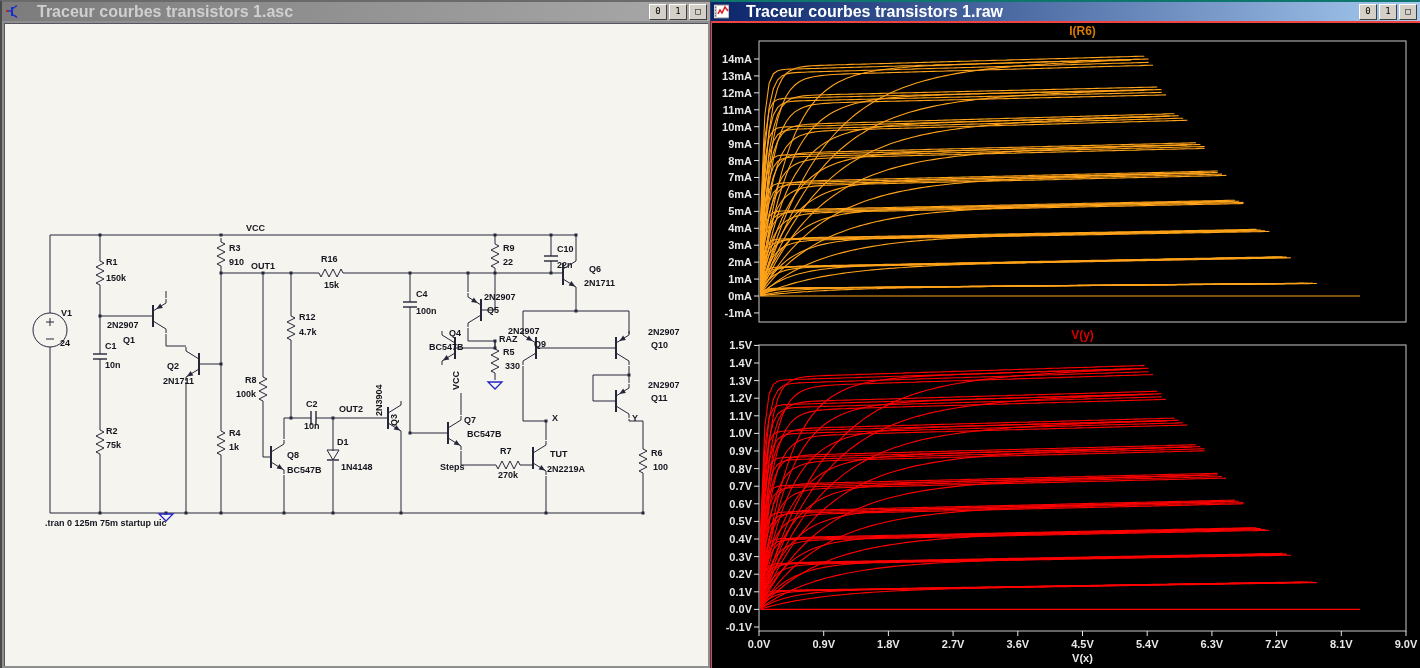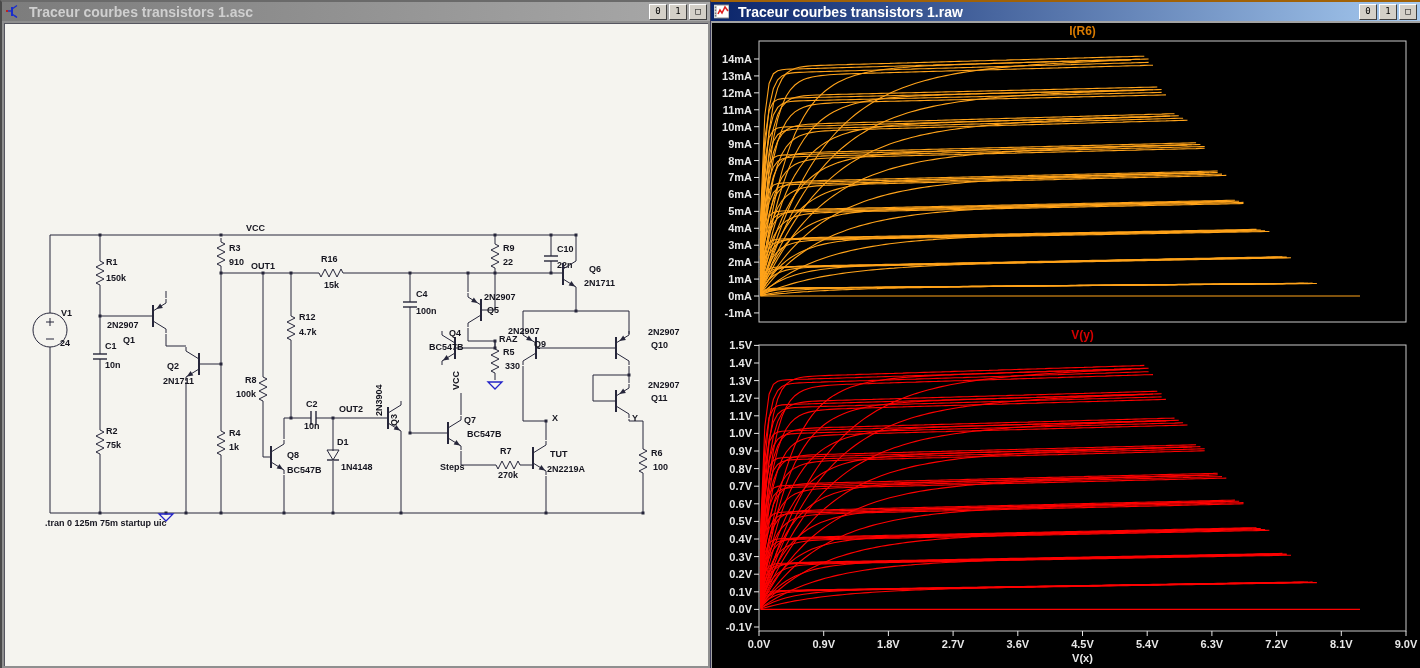--- a/index.html
+++ b/index.html
@@ -1,23 +1,23 @@
 <!DOCTYPE html>
 <html><head>
 <meta charset="utf-8">
 <style>
   html,body{margin:0;padding:0;background:#D4D0C8;font-family:"Liberation Sans",sans-serif;}
   #desktop{position:relative;width:1420px;height:668px;overflow:hidden;background:#D4D0C8;}
   .win{position:absolute;top:0;height:668px;box-sizing:border-box;}
   #win-left{left:0;width:710px;background:#8f8f8f;border-left:2px solid #4a4a4a;border-top:2px solid #6a6a6a;}
-  #win-right{left:710px;width:710px;background:#a3a3a3;border-top:2px solid #a16207;border-left:1px solid #3a3a5a;}
+  #win-right{left:710px;width:710px;background:#ef4444;border-top:2px solid #0f766e;border-left:1px solid #3a3a5a;}
   .titlebar{position:absolute;left:0;top:0;right:0;height:19px;display:flex;align-items:center;padding:0 3px;box-sizing:border-box;}
   #win-left .titlebar{background:linear-gradient(to right,#7c7c7c,#a9a9a9);}
   #win-right .titlebar{background:linear-gradient(to right,#0a246a,#a6caf0);}
-  .titletext{font-size:14px;font-weight:bold;margin-left:9px;white-space:nowrap;}
+  .titletext{font-size:16px;font-weight:bold;margin-left:17px;white-space:nowrap;}
   #win-left .titletext{color:#cfcfcf;}
   #win-right .titletext{color:#fff;}
   .tbtns{margin-left:auto;display:flex;gap:2px;}
   .tbtn{width:16px;height:14px;background:#D4D0C8;border:1px solid;border-color:#fff #404040 #404040 #fff;
         font-size:9px;line-height:12px;text-align:center;color:#000;font-family:"DejaVu Sans Mono",monospace;cursor:default;}
   .content-left{position:absolute;left:2px;top:21px;right:2px;bottom:2px;background:#F5F4EF;
         border-top:1px solid #55555f;border-left:1px solid #55555f;}
   .content-right{position:absolute;left:1px;top:21px;right:0;bottom:0;background:#000;}
   svg{display:block;}
   .icon{width:15px;height:15px;flex:0 0 auto;}

